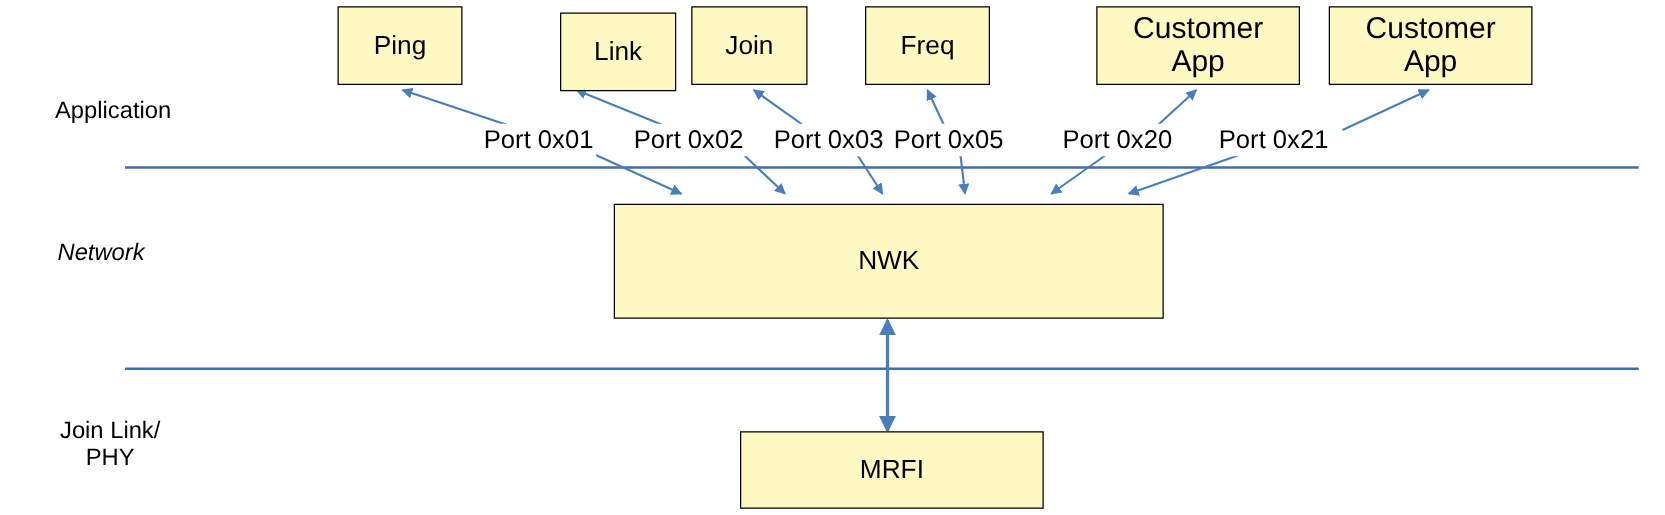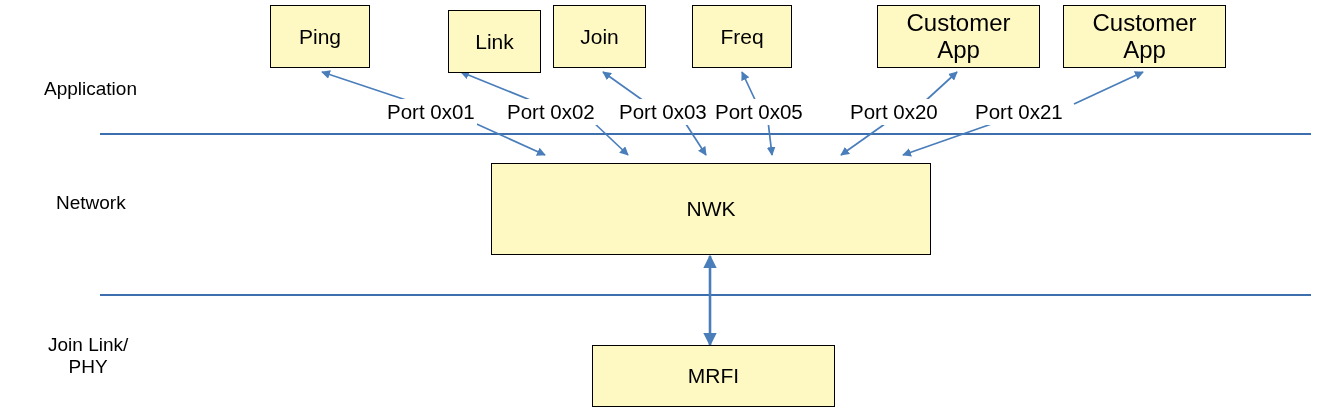--- a/index.html
+++ b/index.html
@@ -107,21 +107,21 @@
       <line x1="1000" y1="121" x2="903" y2="155" stroke="#4a7ebb" stroke-width="1.7" marker-end="url(#ah)"></line>
     </g>
 
     <g>
       <line x1="710" y1="256" x2="710" y2="345" stroke="#4a7ebb" stroke-width="2.6" marker-start="url(#ah)" marker-end="url(#ah)"></line>
     </g>
   </svg>
 
   <div class="layer-label" style="left:44px; top:78px;">Application</div>
 
-  <div class="layer-label" style="left:56px; top:192px;">Network</div>
+  <div class="layer-label" style="left:46px; top:192px;font-style:italic;">Network</div>
 
   <div class="layer-label centered" style="left:48px; top:334px;">Join Link/
 PHY</div>
 
   <div class="node" style="left:270px; top:5px; width:100px; height:63px;">Ping</div>
 
   <div class="node" style="left:410px; top:10px; width:93px; height:63px;margin-left:38px;">Link</div>
 
   <div class="node" style="left:553px; top:5px; width:93px; height:63px;">Join</div>
 

